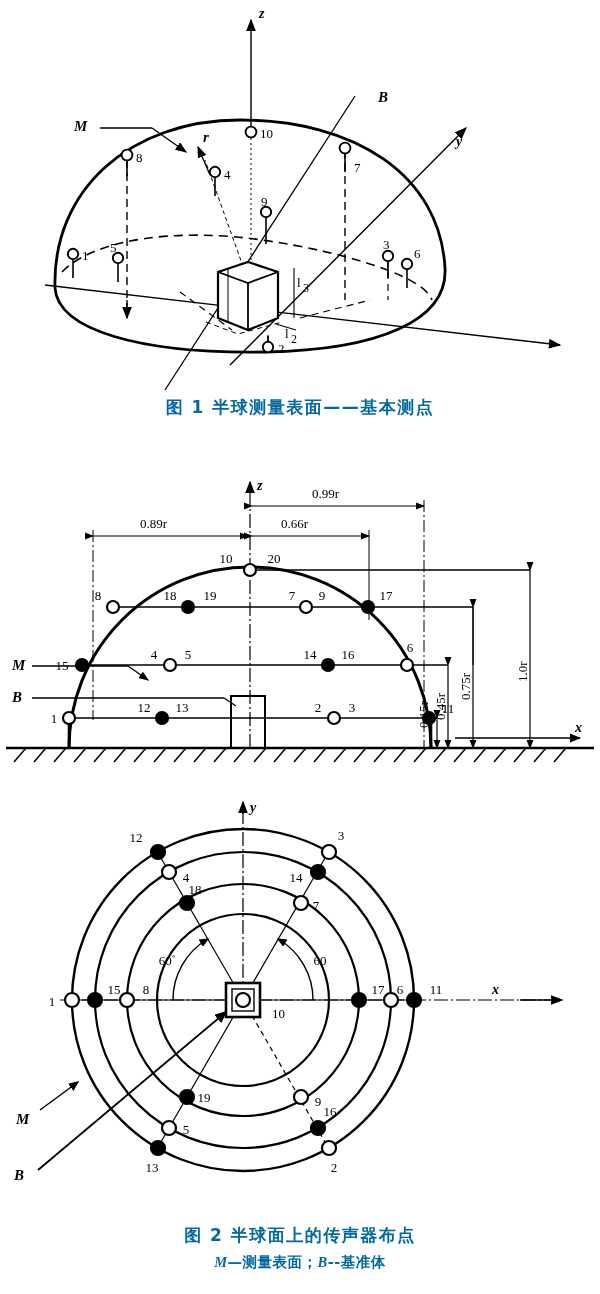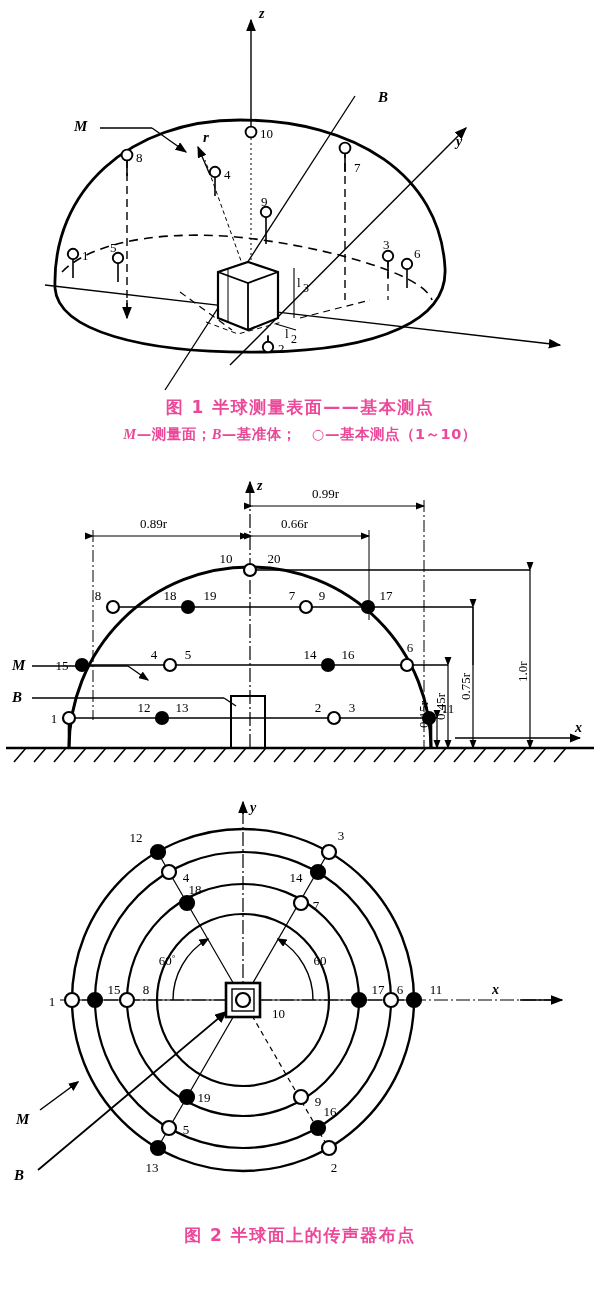--- a/index.html
+++ b/index.html
@@ -10,21 +10,21 @@
   .fig{position:absolute;left:0;width:600px;}
   #fig1-wrap{top:0;height:395px;}
   #fig1-caption{top:396px;height:70px;}
   #fig2-wrap{top:470px;height:320px;}
   #fig3-wrap{top:790px;height:405px;}
   #fig2-caption{top:1196px;height:98px;margin-top:28px;}
 
   .cap{
     width:100%;text-align:center;
     font-family:"DejaVu Sans", sans-serif;
-    color:#ec4899;
+    color:#0369a1;
   }
   .cap .line1{font-size:17px;font-weight:bold;letter-spacing:1.5px;margin-bottom:5px;}
   .cap .line2{font-size:14.5px;font-weight:bold;letter-spacing:0.5px;line-height:1.45;}
   .cap .line3{font-size:14.5px;font-weight:bold;letter-spacing:0.5px;line-height:1.5;}
   .cap .it{font-style:italic;font-family:"Liberation Serif",serif;font-weight:bold;}
   svg{display:block;}
   text{font-family:"Liberation Serif", serif;fill:#000;}
   .num{font-size:13px;}
   .numS{font-size:12px;}
   .axis{font-size:14px;font-style:italic;font-weight:bold;}
@@ -139,23 +139,20 @@
   <g>
     <line x1="268" y1="348" x2="268" y2="336" stroke="#000" stroke-width="1.6"></line>
     <circle cx="268" cy="347" r="5.2" fill="#fff" stroke="#000" stroke-width="1.9"></circle>
     <text class="num" x="278" y="353">2</text>
   </g>
 </svg>
 </div>
 
 <div class="fig cap" id="fig1-caption">
   <div class="line1">图 1    半球测量表面——基本测点</div>
-  <div class="line2">
-    <span class="it">M</span><span>—测量面；</span><span class="it">B</span><span>—基准体；　○—基本测点（1～10）</span>
-  </div>
 </div>
 
 <div class="fig" id="fig2-wrap">
 <svg width="600" height="320" viewBox="0 0 600 320">
   <defs>
     <marker id="a2" markerWidth="9" markerHeight="7" refX="8" refY="3.5" orient="auto">
       <polygon points="0 0, 9 3.5, 0 7" fill="#000"></polygon>
     </marker>
     <marker id="a2s" markerWidth="8" markerHeight="6" refX="7" refY="3" orient="auto">
       <polygon points="0 0, 8 3, 0 6" fill="#000"></polygon>
@@ -440,13 +437,16 @@
   </g>
   <g>
     <circle cx="301" cy="307" r="7" fill="#fff" stroke="#000" stroke-width="2.2"></circle>
     <text class="num" x="318" y="316" text-anchor="middle">9</text>
   </g>
 </svg>
 </div>
 
 <div class="fig cap" id="fig2-caption">
   <div class="line1">图 2    半球面上的传声器布点</div>
+  <div class="line3">
+    <span class="it">M</span><span>—测量表面；</span><span class="it">B</span><span>--基准体</span>
+  </div>
 </div>
 
 </body></html>

